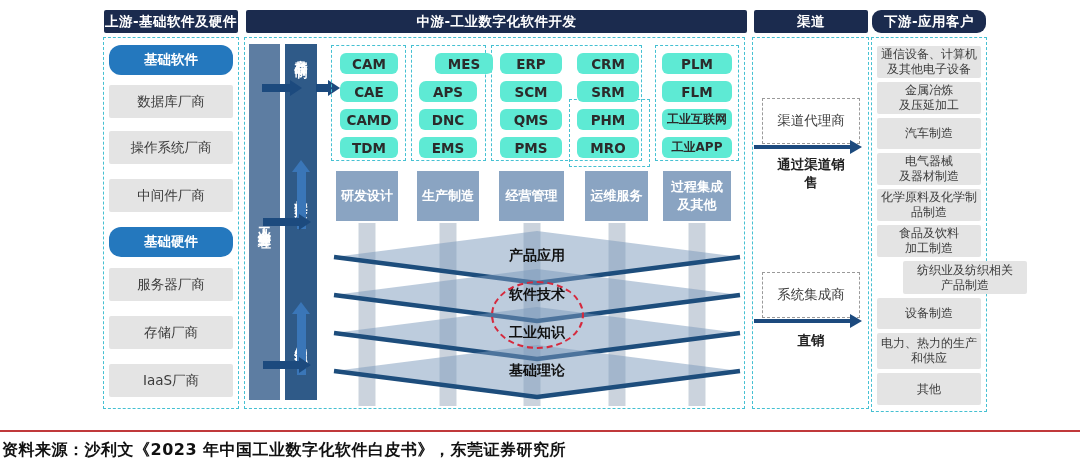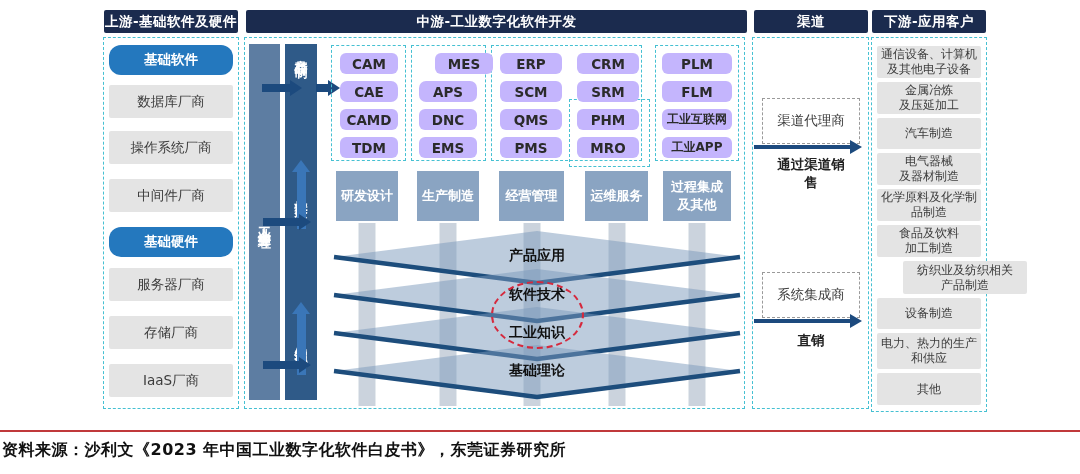--- a/index.html
+++ b/index.html
@@ -12,21 +12,21 @@
   
   .dash{border:1.5px dashed #45c0d2;box-sizing:border-box;}
   
   .gbox{background:#e4e4e4;color:#3c3c3c;font-size:13.5px;display:flex;align-items:center;
         justify-content:center;text-align:center;border-radius:2px;white-space:pre-line;line-height:1.25;}
   .gbox.small{font-size:12px;}
   
   .blubox{background:#2478be;color:#fff;font-weight:700;font-size:13.5px;border-radius:12px;
           display:flex;align-items:center;justify-content:center;}
   
-  .sbox{background:#c4b5fd;color:#2b2b2b;font-size:13.5px;font-weight:600;border-radius:6px;
+  .sbox{background:#5eead4;color:#2b2b2b;font-size:13.5px;font-weight:600;border-radius:6px;
         display:flex;align-items:center;justify-content:center;}
   
   .colhdr{background:#8aa4c2;color:#fff;font-weight:700;font-size:13px;display:flex;align-items:center;
           justify-content:center;text-align:center;white-space:pre-line;line-height:1.35;}
   
   .vbar1{background:#5d7da2;}
   .vbar2{background:#2f5a88;}
   .vt{writing-mode:vertical-rl;text-orientation:upright;color:#fff;font-weight:700;font-size:13px;
       letter-spacing:2px;line-height:1;}
   
@@ -156,21 +156,21 @@
 
   <div class="abs pbox" style="left:762px;top:98px;width:98px;height:46px;">渠道代理商</div>
   <div class="abs carrow" style="left:754px;top:145px;width:96px;"></div>
   <div class="abs modetext" style="left:756px;top:155px;width:110px;">通过渠道销
 售</div>
 
   <div class="abs pbox" style="left:762px;top:272px;width:98px;height:46px;">系统集成商</div>
   <div class="abs carrow" style="left:754px;top:319px;width:96px;"></div>
   <div class="abs modetext" style="left:756px;top:331px;width:110px;">直销</div>
 
-  <div class="abs hdr" style="left:872px;top:10px;width:114px;height:23px;">下游-应用客户</div>
+  <div class="abs hdr" style="left:872px;top:10px;width:114px;height:23px;border-radius:9px;">下游-应用客户</div>
   <div class="abs dash" style="left:871px;top:37px;width:116px;height:375px;"></div>
 
   <div class="abs gbox small" style="left:877px;top:46px;width:104px;height:32px;">通信设备、计算机
 及其他电子设备</div>
   <div class="abs gbox small" style="left:877px;top:82px;width:104px;height:32px;">金属冶炼
 及压延加工</div>
   <div class="abs gbox small" style="left:877px;top:118px;width:104px;height:31px;">汽车制造</div>
   <div class="abs gbox small" style="left:877px;top:153px;width:104px;height:32px;">电气器械
 及器材制造</div>
   <div class="abs gbox small" style="left:877px;top:189px;width:104px;height:32px;">化学原料及化学制

